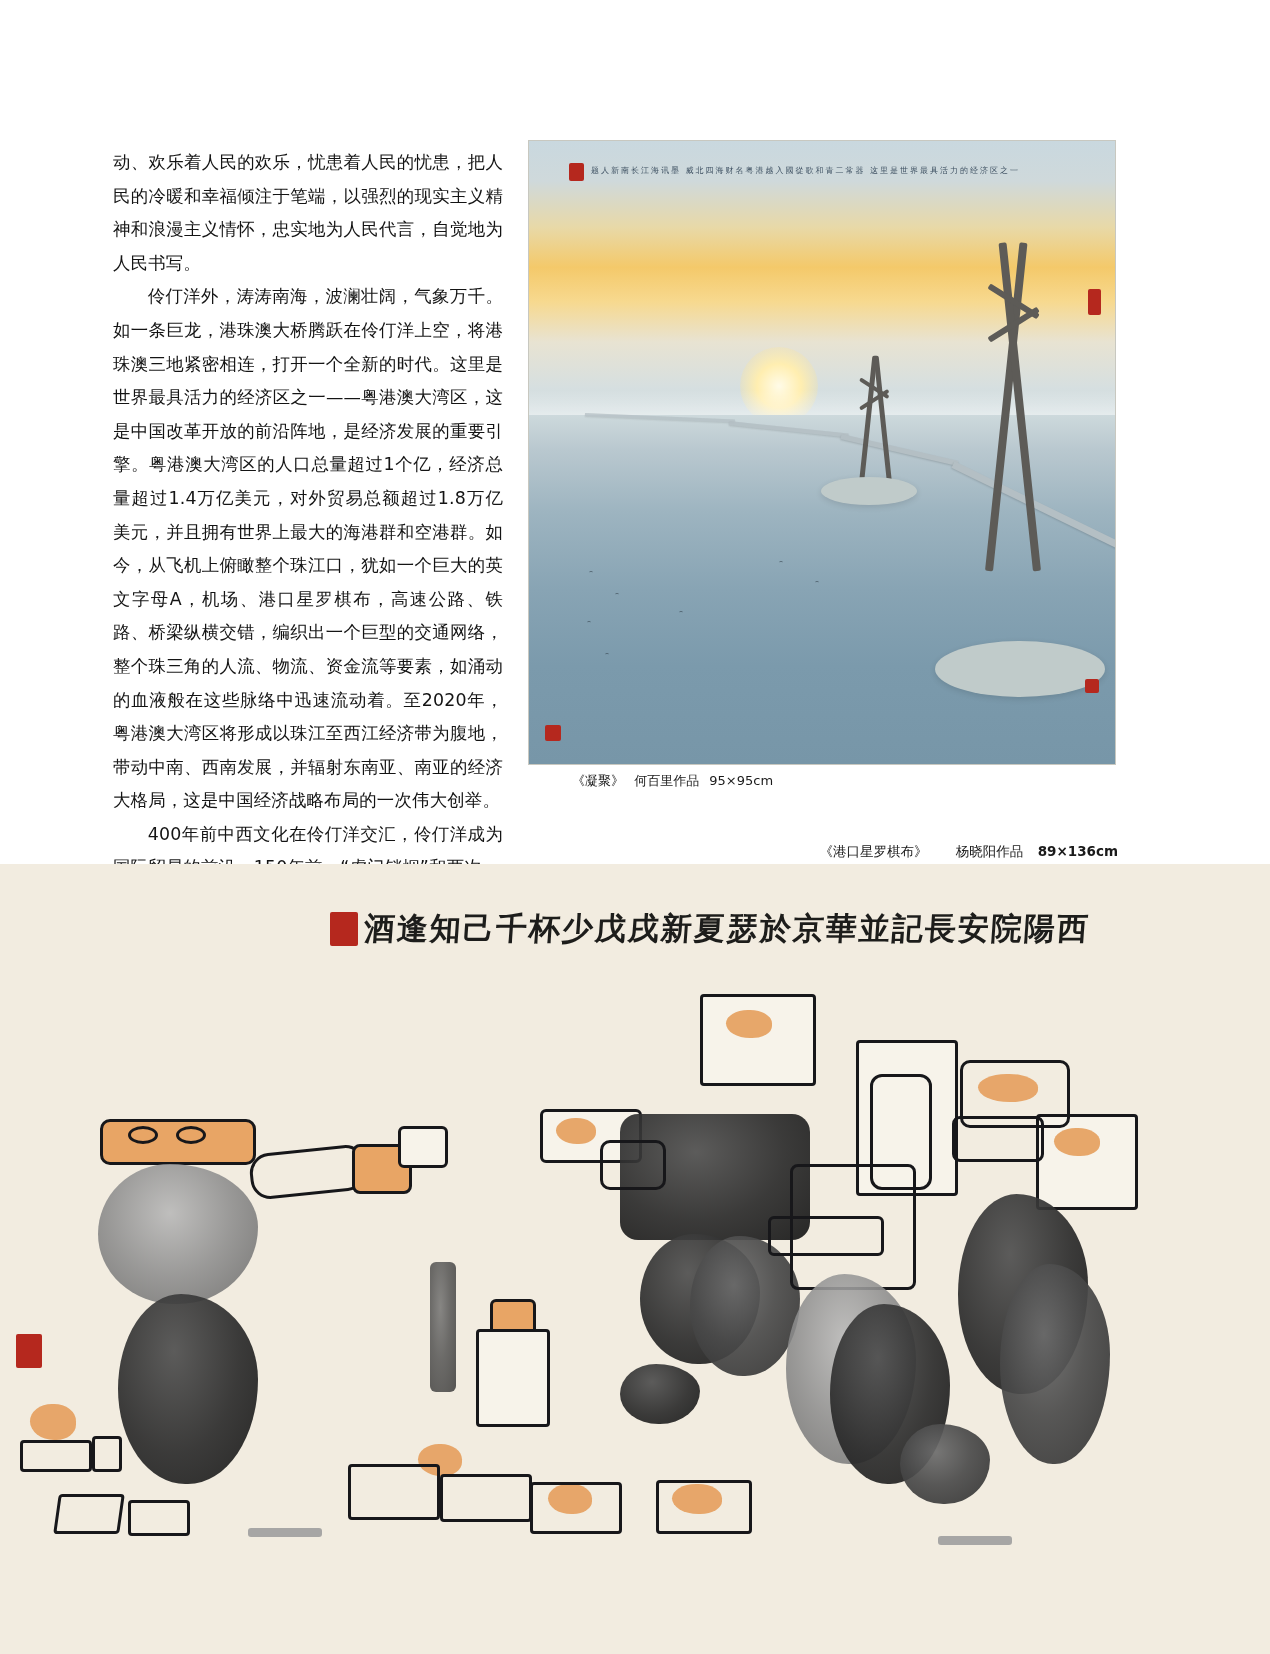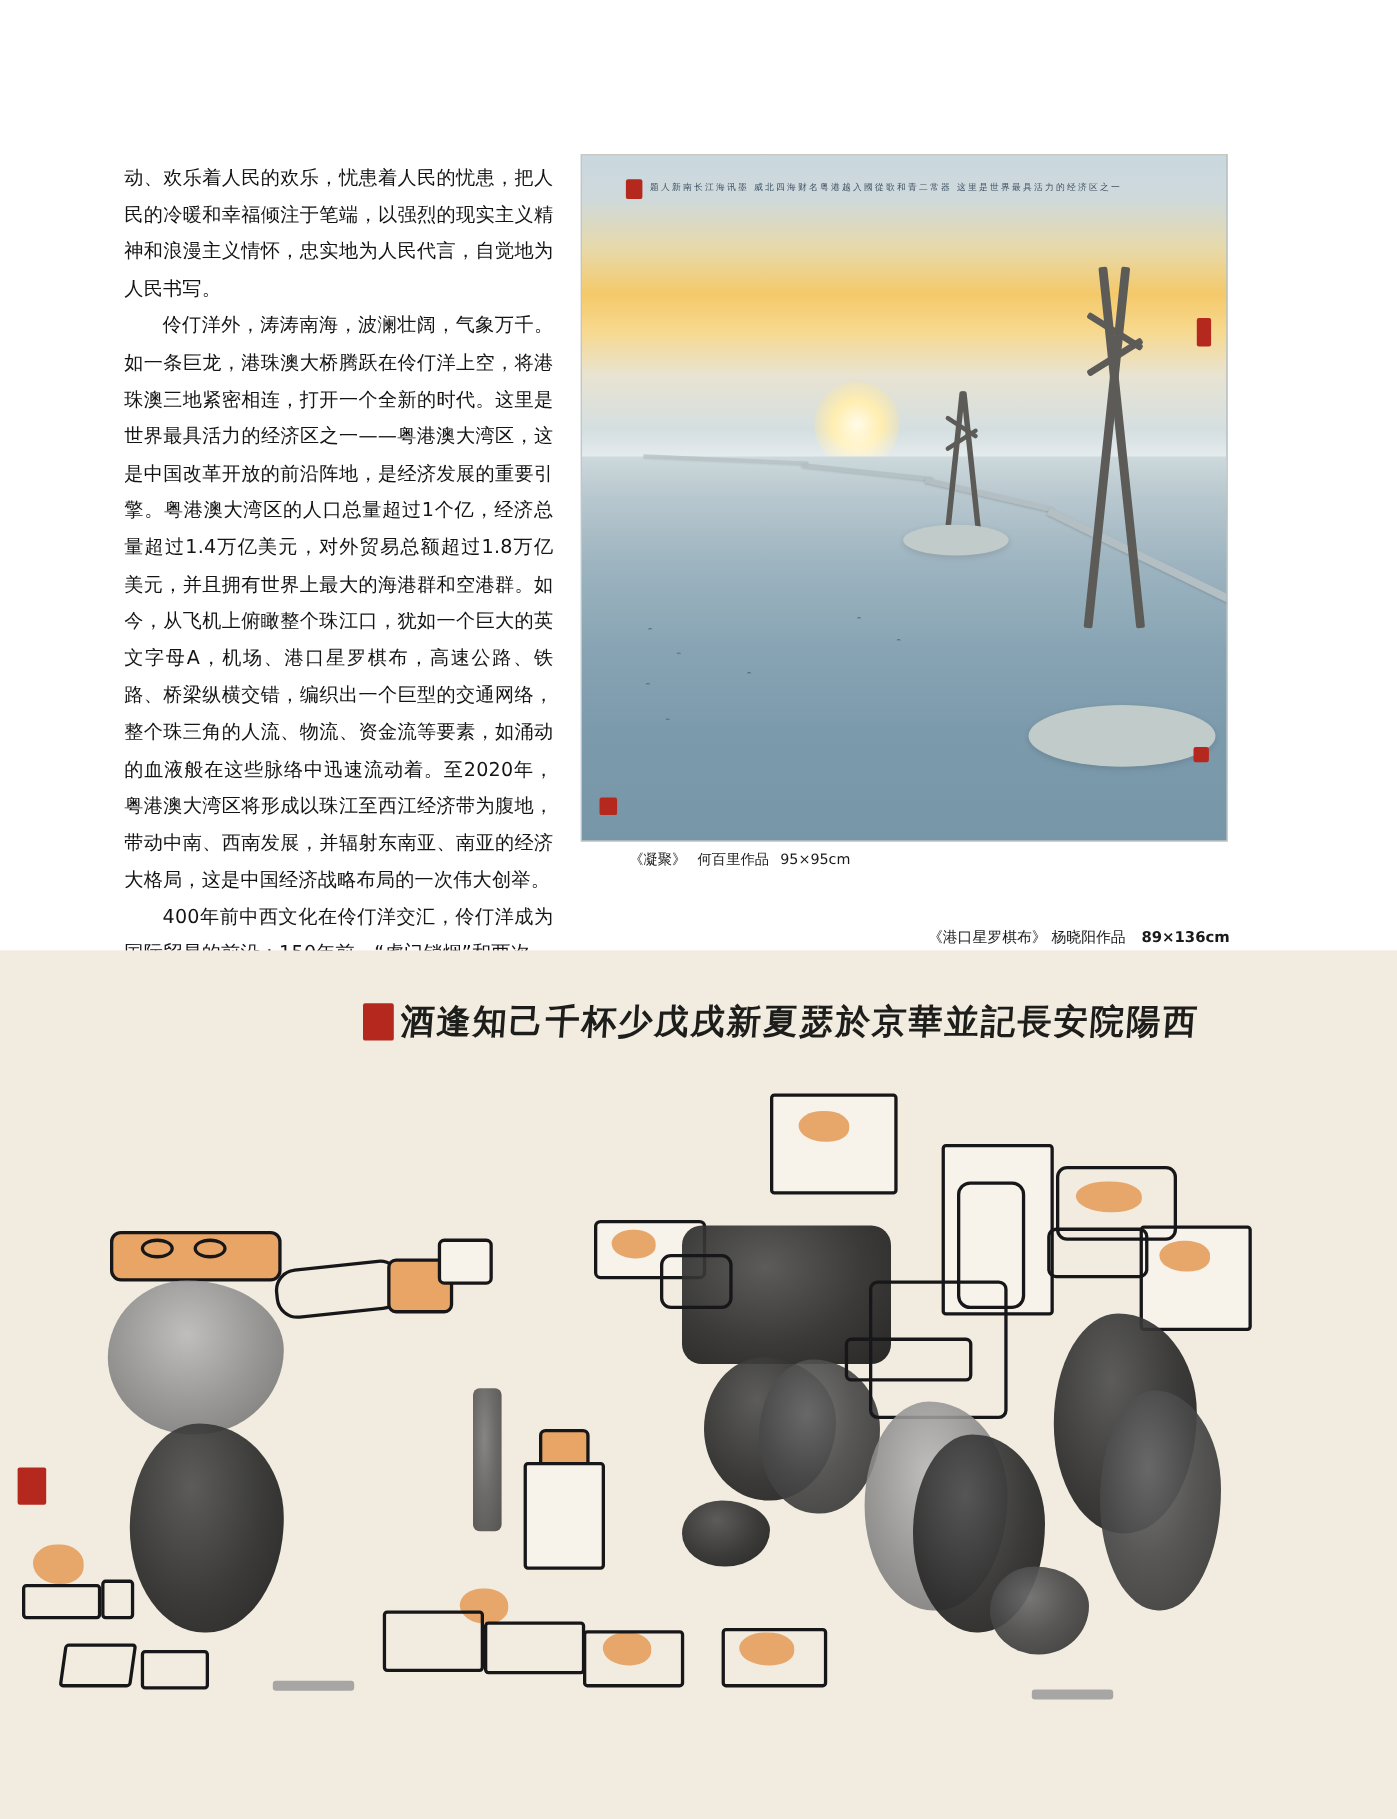--- a/index.html
+++ b/index.html
@@ -168,21 +168,21 @@
   
   #artwork-bottom-caption {
     position: absolute;
     right: 152px;
     top: 843px;
     font-family: "DejaVu Sans", sans-serif;
     font-size: 13.5px;
     color: #1a1a1a;
     white-space: nowrap;
   }
-  #artwork-bottom-caption .author { margin-left: 0; }
+  #artwork-bottom-caption .author { margin-left: 24px; }
   #artwork-bottom-caption .dim { margin-left: 10px; font-weight: bold; }
 
   
   #page-bottom {
     position: absolute;
     left: 0;
     top: 864px;
     width: 1270px;
     height: 790px;
     background: #f2ece0;

